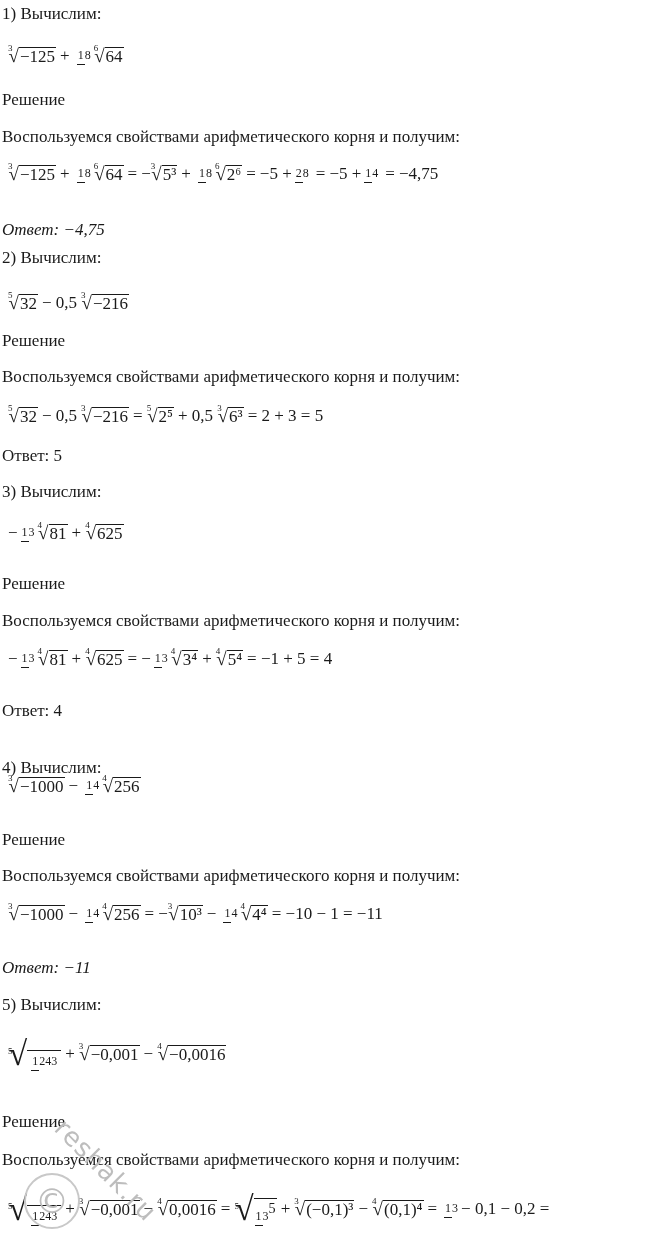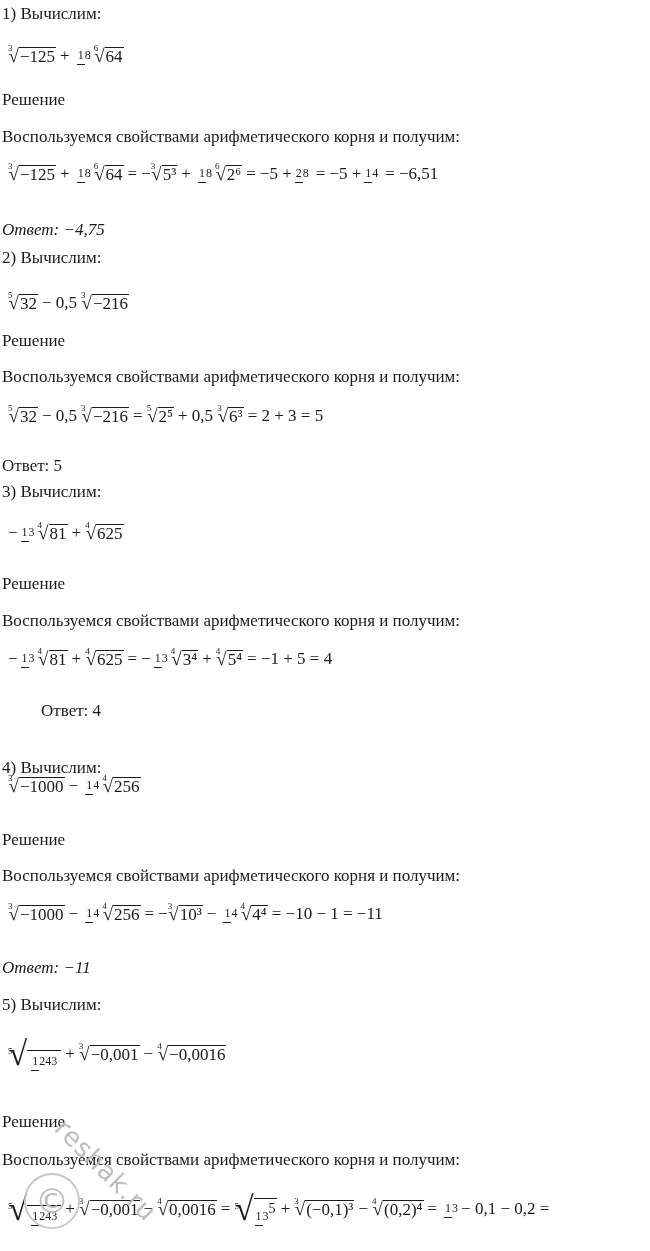--- a/index.html
+++ b/index.html
@@ -59,21 +59,21 @@
   <span class="op">+</span>
   <span class="frac"><span class="num">1</span><span>8</span></span>
   <span class="rad"><span class="idx">6</span><span class="sign">√</span><span class="body">2⁶</span></span>
   <span class="op">=</span>
     <span>−5 +</span>
   <span class="frac"><span class="num">2</span><span>8</span></span>
   <span class="op">=</span>
     <span>−5 +</span>
   <span class="frac"><span class="num">1</span><span>4</span></span>
   <span class="op">=</span>
-    <span>−6,51</span>
+    <span>−4,75</span>
 </div>
 <div class="line" style="top:220px;font-style:italic;">Ответ: −4,75</div>
 
 <div class="line" style="top:248px;">2) Вычислим:</div>
 <div class="math" style="top:292px;">
   <span class="rad"><span class="idx">5</span><span class="sign">√</span><span class="body">32</span></span>
   <span class="op">− 0,5</span>
   <span class="rad"><span class="idx">3</span><span class="sign">√</span><span class="body">−216</span></span>
 </div>
 <div class="line" style="top:331px;">Решение</div>
@@ -81,21 +81,21 @@
 <div class="math" style="top:405px;">
   <span class="rad"><span class="idx">5</span><span class="sign">√</span><span class="body">32</span></span>
   <span class="op">− 0,5</span>
   <span class="rad"><span class="idx">3</span><span class="sign">√</span><span class="body">−216</span></span>
   <span class="op">=</span>
   <span class="rad"><span class="idx">5</span><span class="sign">√</span><span class="body">2⁵</span></span>
   <span class="op">+ 0,5</span>
   <span class="rad"><span class="idx">3</span><span class="sign">√</span><span class="body">6³</span></span>
   <span class="op">= 2 + 3 = 5</span>
 </div>
-<div class="line" style="top:456px;">Ответ: 5</div>
+<div class="line" style="top:446px;">Ответ: 5</div>
 
 <div class="line" style="top:482px;">3) Вычислим:</div>
 <div class="math" style="top:522px;">
   <span>−</span>
   <span class="frac"><span class="num">1</span><span>3</span></span>
   <span class="rad"><span class="idx">4</span><span class="sign">√</span><span class="body">81</span></span>
   <span class="op">+</span>
   <span class="rad"><span class="idx">4</span><span class="sign">√</span><span class="body">625</span></span>
 </div>
 <div class="line" style="top:574px;">Решение</div>
@@ -107,21 +107,21 @@
   <span class="op">+</span>
   <span class="rad"><span class="idx">4</span><span class="sign">√</span><span class="body">625</span></span>
   <span class="op">=</span>
     <span>−</span>
   <span class="frac"><span class="num">1</span><span>3</span></span>
   <span class="rad"><span class="idx">4</span><span class="sign">√</span><span class="body">3⁴</span></span>
   <span class="op">+</span>
   <span class="rad"><span class="idx">4</span><span class="sign">√</span><span class="body">5⁴</span></span>
   <span class="op">= −1 + 5 = 4</span>
 </div>
-<div class="line" style="top:701px;margin-left:39px;">Ответ: 4</div>
+<div class="line" style="top:701px;">Ответ: 4</div>
 
 <div class="line" style="top:758px;">4) Вычислим:</div>
 <div class="math" style="top:775px;">
   <span class="rad"><span class="idx">3</span><span class="sign">√</span><span class="body">−1000</span></span>
   <span class="op">−</span>
   <span class="frac"><span class="num">1</span><span>4</span></span>
   <span class="rad"><span class="idx">4</span><span class="sign">√</span><span class="body">256</span></span>
 </div>
 <div class="line" style="top:830px;">Решение</div>
 <div class="line" style="top:866px;">Воспользуемся свойствами арифметического корня и получим:</div>
@@ -154,21 +154,21 @@
   <span class="rad"><span class="idx">5</span><span class="sign" style="font-size:34px;">√</span><span class="body"><span class="frac"><span class="num">1</span><span>243</span></span></span></span>
   <span class="op">+</span>
   <span class="rad"><span class="idx">3</span><span class="sign">√</span><span class="body">−0,001</span></span>
   <span class="op">−</span>
   <span class="rad"><span class="idx">4</span><span class="sign">√</span><span class="body">0,0016</span></span>
   <span class="op">=</span>
   <span class="rad"><span class="idx">5</span><span class="sign" style="font-size:34px;">√</span><span class="body"><span class="frac" style="margin:0;"><span class="num">1</span><span>3</span></span><sup>5</sup></span></span>
   <span class="op">+</span>
   <span class="rad"><span class="idx">3</span><span class="sign">√</span><span class="body">(−0,1)³</span></span>
   <span class="op">−</span>
-  <span class="rad"><span class="idx">4</span><span class="sign">√</span><span class="body">(0,2)⁴</span></span>
+  <span class="rad"><span class="idx">4</span><span class="sign">√</span><span class="body">(0,1)⁴</span></span>
   <span class="op">=</span>
   <span class="frac"><span class="num">1</span><span>3</span></span>
   <span>− 0,1 − 0,2 =</span>
 </div>
 
 <div class="watermark">
   <span class="wm-text">reshak.ru</span>
   <span class="wm-circle">©</span>
 </div>
 

